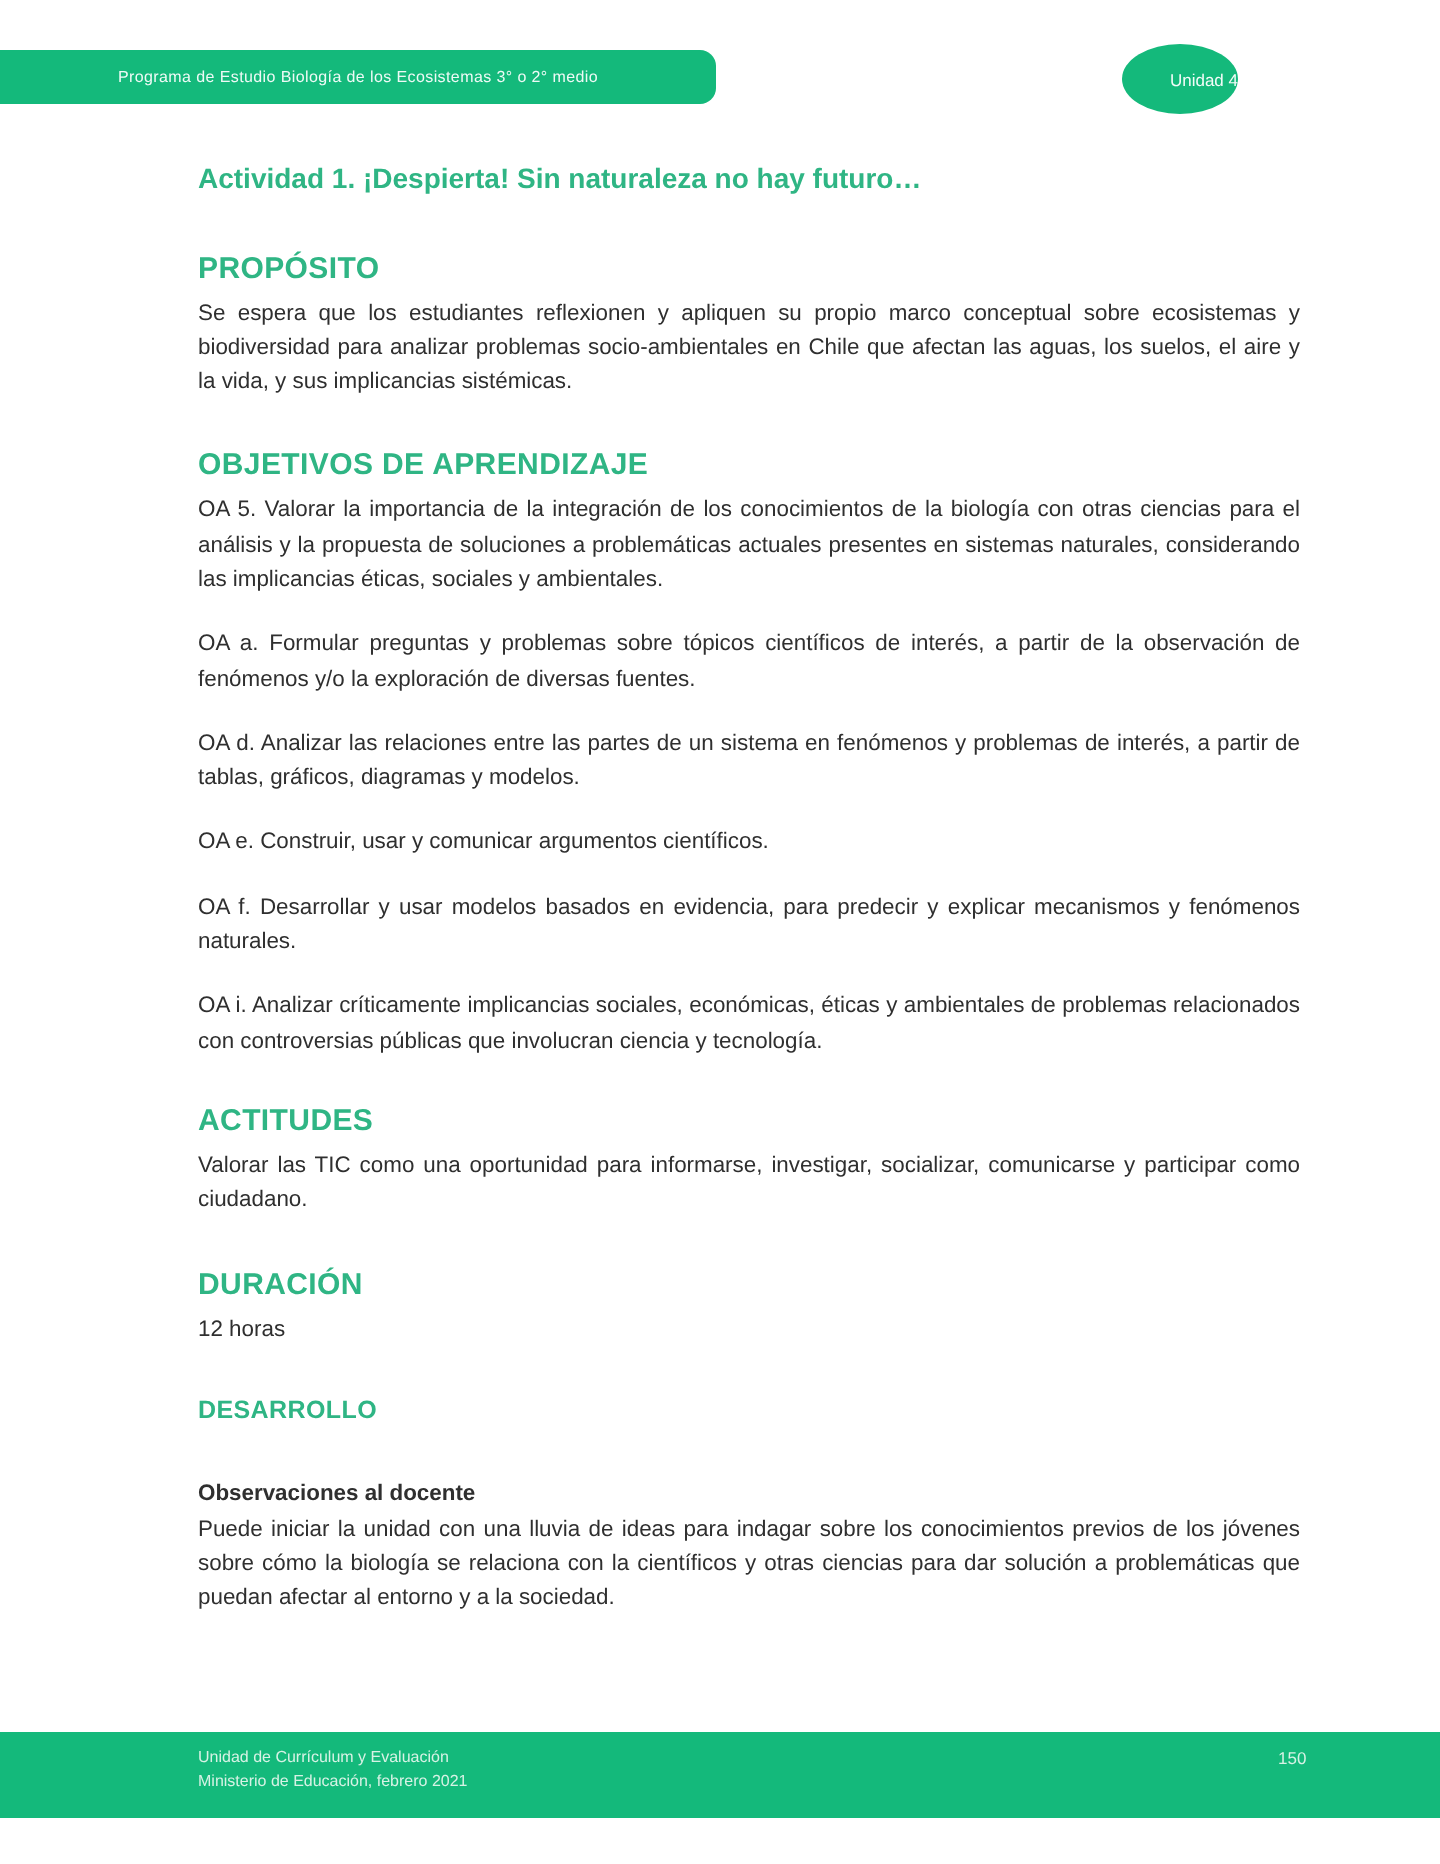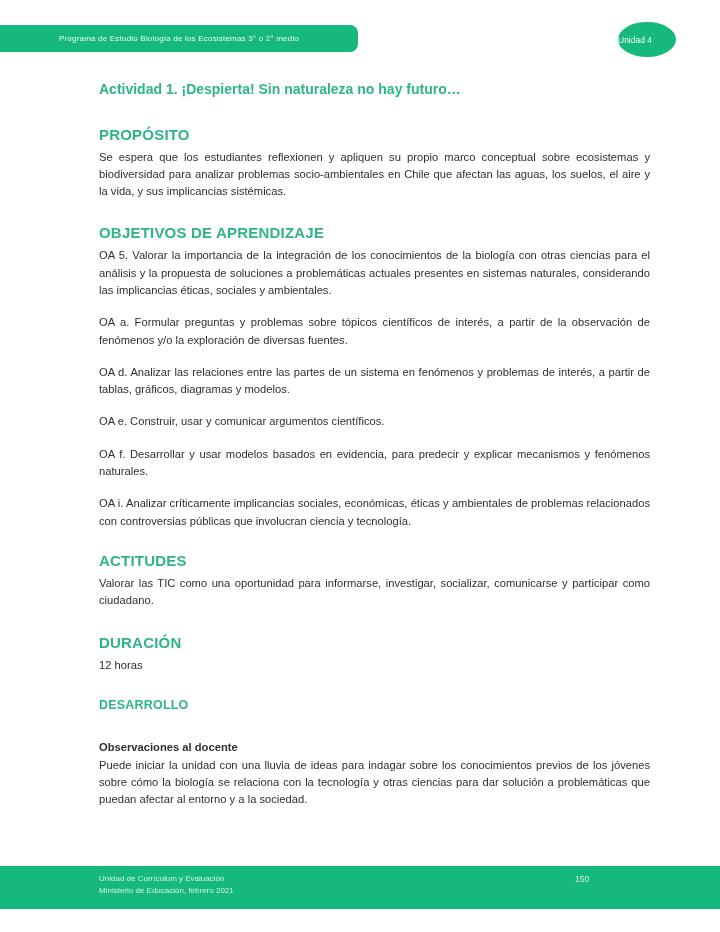--- a/index.html
+++ b/index.html
@@ -23,25 +23,25 @@
     width:358px;height:27px;
     background:var(--accent-green);
     border-radius:0 8px 8px 0;
     display:flex;align-items:center;justify-content:center;
   }
   .ribbon span{
     color:rgba(255,255,255,.93);
     font-size:8px;letter-spacing:.2px;
   }
   .unit-badge{
-    position:absolute;top:22px;left:618px;
+    position:absolute;top:22px;left:561px;
     width:58px;height:35px;
     background:var(--accent-green);
     border-radius:50%;
-    display:flex;align-items:center;justify-content:flex-start;
+    display:flex;align-items:center;justify-content:flex-end;
   }
   .unit-badge span{color:rgba(255,255,255,.95);font-size:8.5px;}
   
   .content{
     position:absolute;top:81px;left:99px;width:551px;
     color:var(--body-ink);
   }
   .activity-title{
     font-size:14px;font-weight:bold;color:var(--heading-green);
     margin-bottom:27px;line-height:1.25;
@@ -67,21 +67,21 @@
     position:absolute;top:866px;left:0;
     width:720px;height:43px;
     background:var(--accent-green);
     padding-left:45px;
   }
   .footer-lines{
     position:absolute;top:7px;left:99px;
     color:var(--footer-ink);font-size:8px;line-height:12px;
   }
   .page-number{
-    position:absolute;top:8px;left:575px;
+    position:absolute;top:8px;left:639px;
     color:var(--footer-ink);font-size:8.5px;
   }
 </style>
 </head>
 <body>
 
 <div class="page">
 
   <div class="ribbon">
     <span>Programa de Estudio Biología de los Ecosistemas 3° o 2° medio</span>
@@ -116,21 +116,21 @@
     </div>
 
     <div class="section">
       <h2 class="sec-h">DURACIÓN</h2>
       <p class="body-p last">12 horas</p>
     </div>
 
     <h2 class="sec-h big">DESARROLLO</h2>
 
     <h3 class="obs-h">Observaciones al docente</h3>
-    <p class="body-p last">Puede iniciar la unidad con una lluvia de ideas para indagar sobre los conocimientos previos de los jóvenes sobre cómo la biología se relaciona con la tecnología y otras ciencias para dar solución a problemáticas que puedan afectar al entorno y a la sociedad.</p>
+    <p class="body-p last">Puede iniciar la unidad con una lluvia de ideas para indagar sobre los conocimientos previos de los jóvenes sobre cómo la biología se relaciona con la científicos y otras ciencias para dar solución a problemáticas que puedan afectar al entorno y a la sociedad.</p>
 
   </div>
 
   <div class="footer">
     <div class="footer-lines">
       <div>Unidad de Currículum y Evaluación</div>
       <div>Ministerio de Educación, febrero 2021</div>
     </div>
     <span class="page-number">150</span>
   </div>

